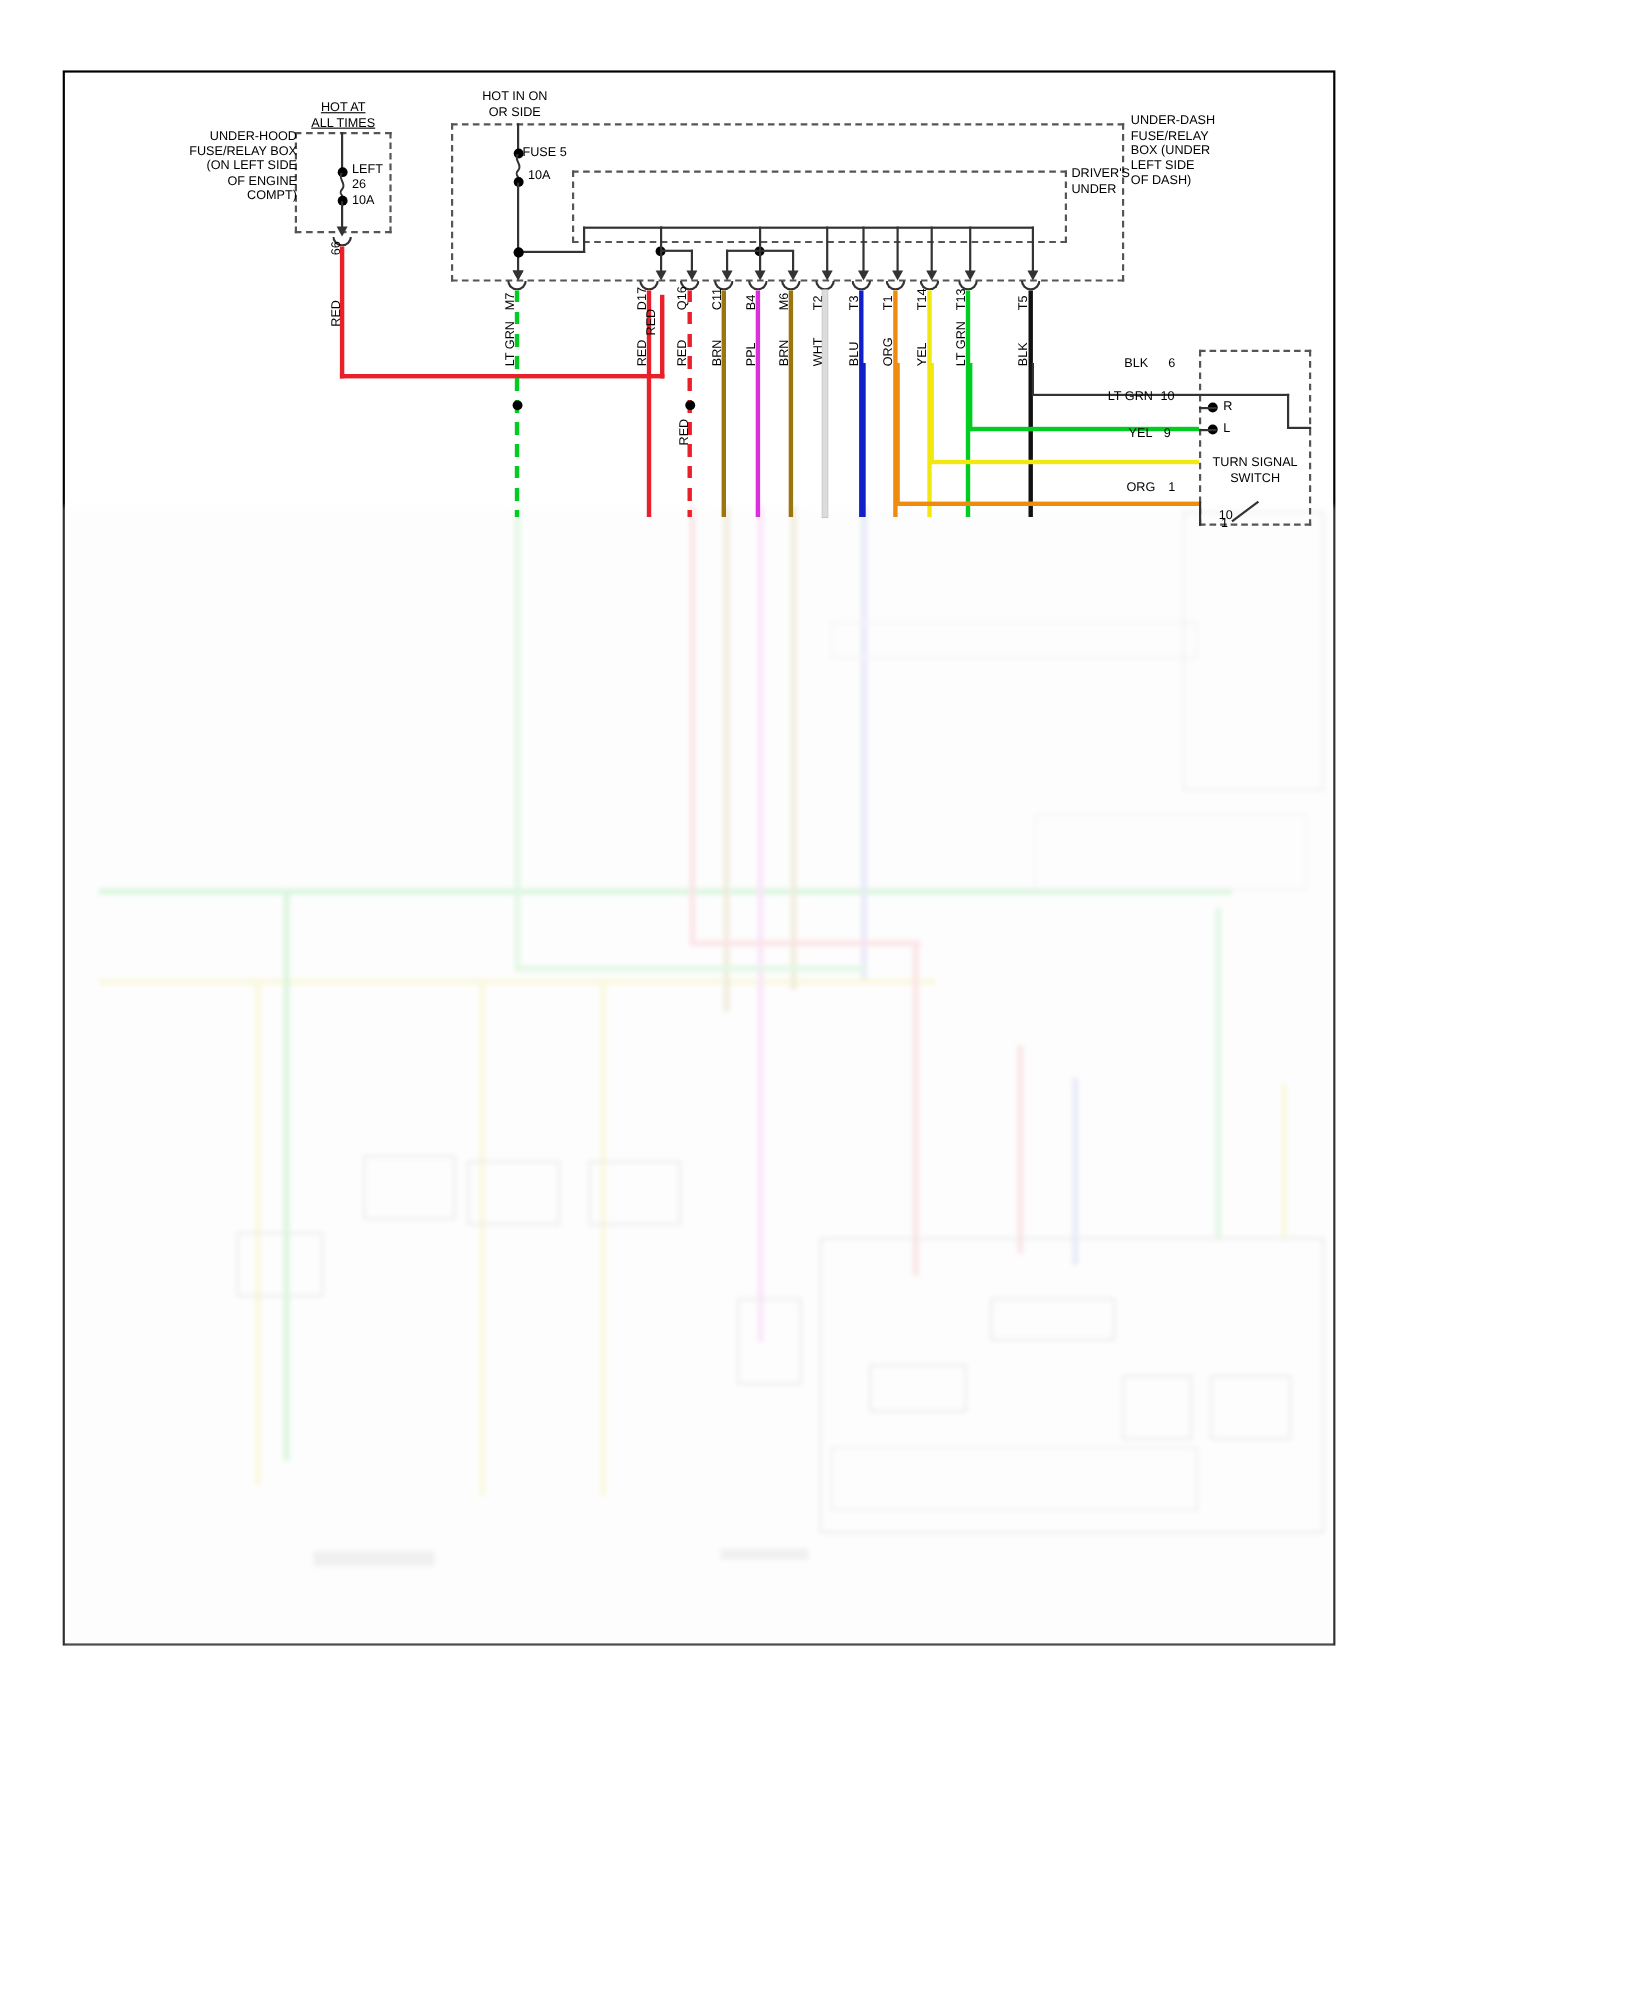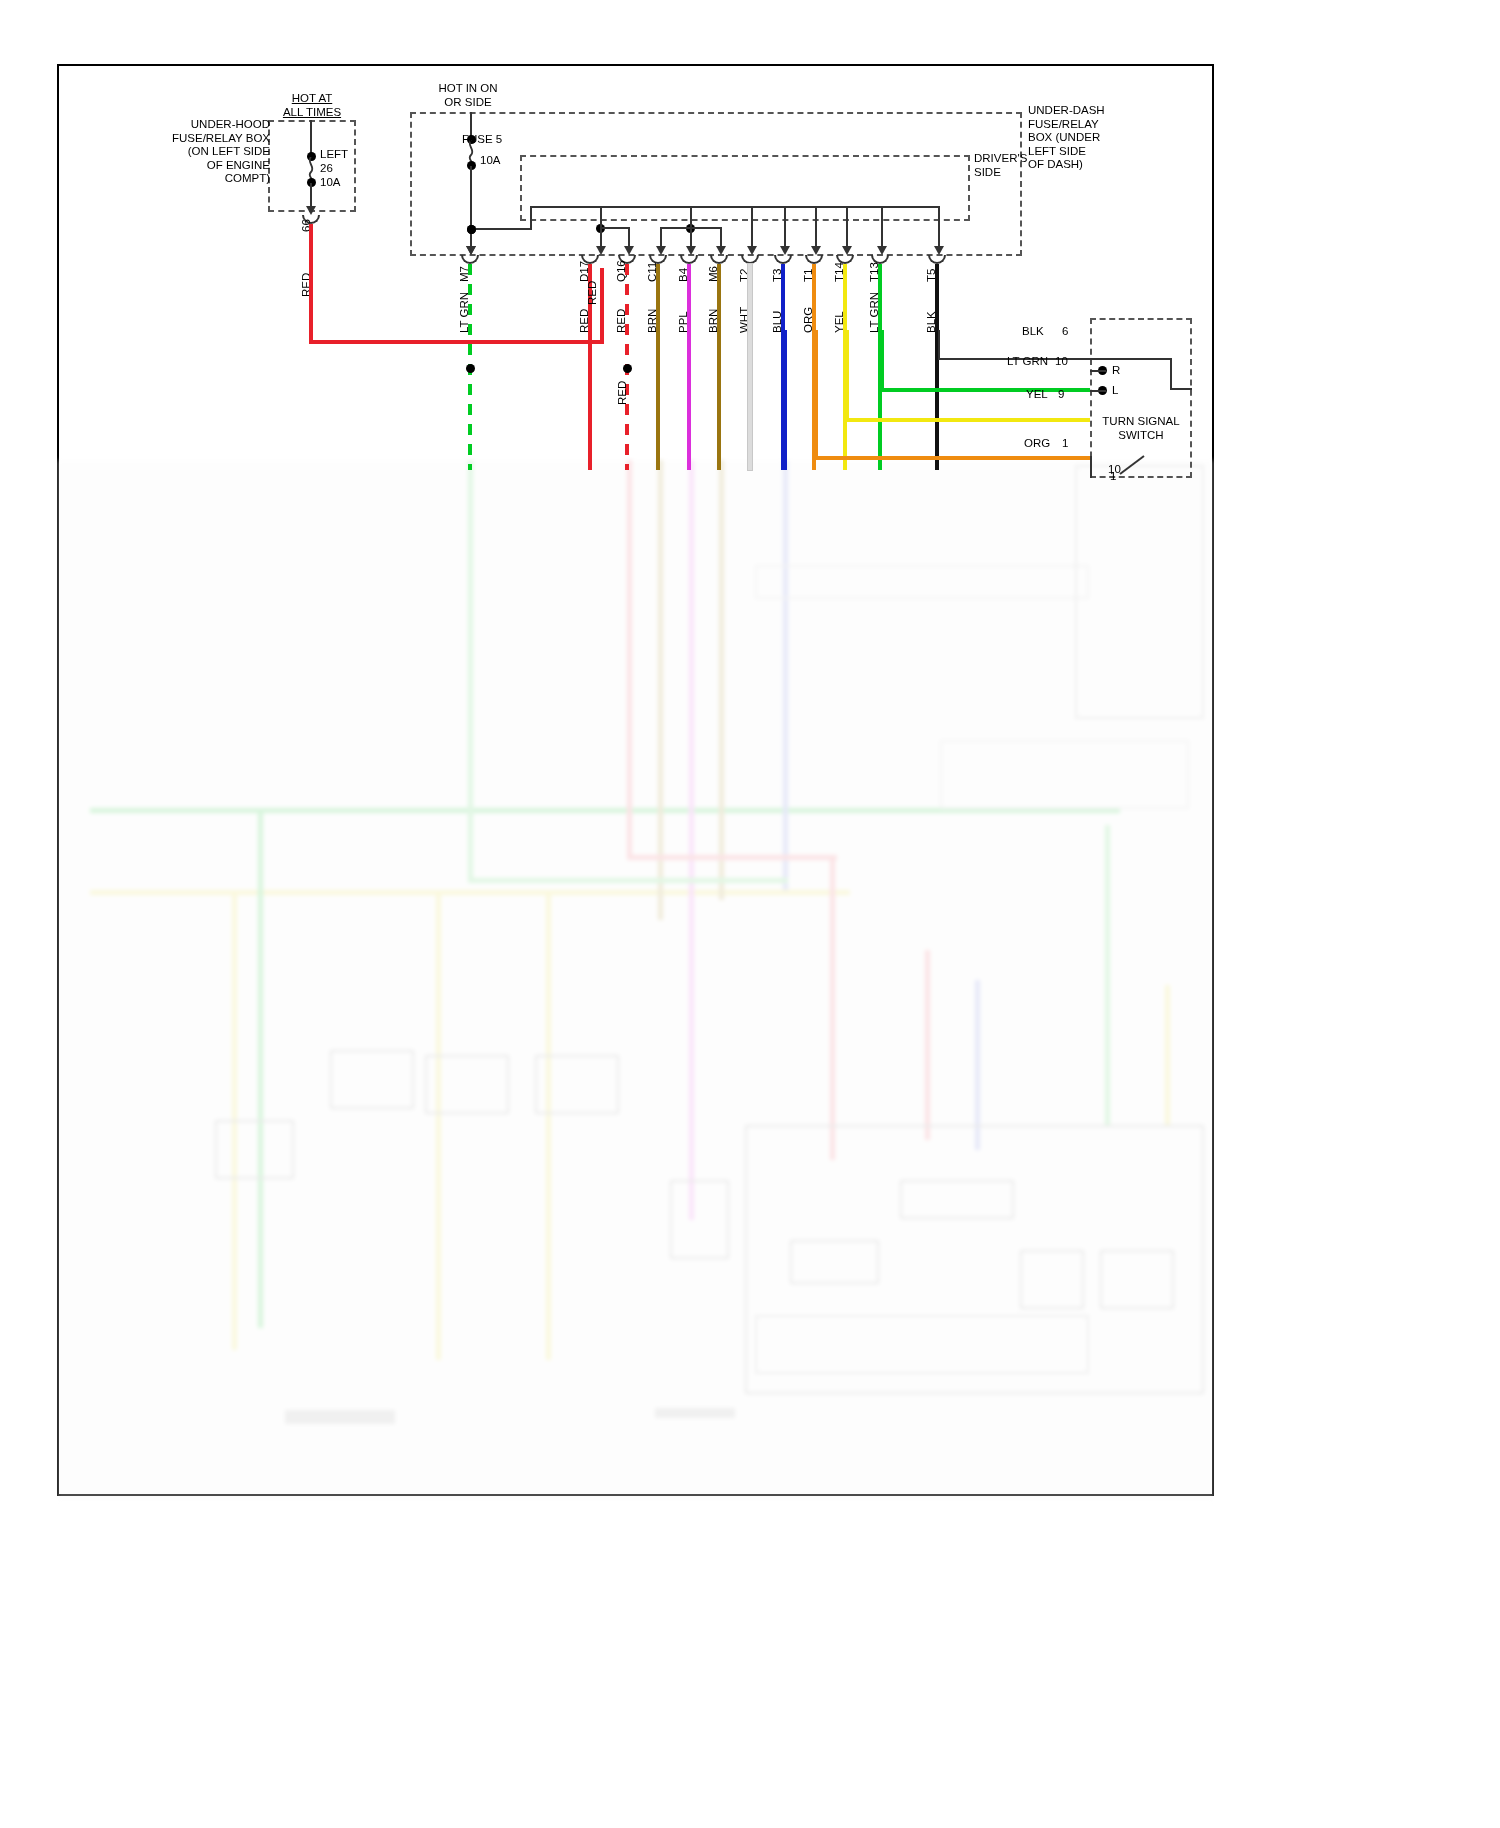--- a/index.html
+++ b/index.html
@@ -120,31 +120,31 @@
 OR SIDE</span></div>
 
   <div class="txt" style="left:1028px;top:104px;width:130px;"><span style="white-space:pre-line;">UNDER-DASH
 FUSE/RELAY
 BOX (UNDER
 LEFT SIDE
 OF DASH)</span></div>
 
   <div class="dash-box" style="left:520px;top:155px;width:450px;height:66px;"></div>
   <div class="txt" style="left:974px;top:152px;width:70px;"><span style="white-space:pre-line;">DRIVER'S
-SIDE</span></div>
+UNDER</span></div>
 
   <div class="ln vline" style="left:470px;top:112px;height:27px;"></div>
   <div class="dot" style="left:467px;top:135px;"></div>
   <svg class="fuse-z" style="left:465px;top:140px;" viewBox="0 0 12 26">
     <path d="M6 0 C 1 5, 11 10, 6 15 C 1 20, 11 22, 6 26" stroke="#333" stroke-width="1.8" fill="none"></path>
   </svg>
   <div class="dot" style="left:467px;top:161px;"></div>
   <div class="ln vline" style="left:470px;top:166px;height:83px;"></div>
   <div class="arw" style="left:466px;top:246px;"></div>
-  <div class="txt" style="left:462px;top:133px;"><span>FUSE 5</span></div>
+  <div class="txt" style="left:475px;top:133px;"><span>FUSE 5</span></div>
   <div class="txt" style="left:480px;top:154px;"><span>10A</span></div>
 
   <div class="dot" style="left:467px;top:225px;"></div>
   <div class="ln hline" style="left:470px;top:228px;width:62px;"></div>
   <div class="ln vline" style="left:530px;top:206px;height:24px;"></div>
   <div class="ln hline" style="left:530px;top:206px;width:72px;"></div>
 
   <div class="dot" style="left:596px;top:224px;"></div>
   <div class="ln hline" style="left:600px;top:227px;width:30px;"></div>
   <div class="ln vline" style="left:600px;top:206px;height:44px;"></div>

